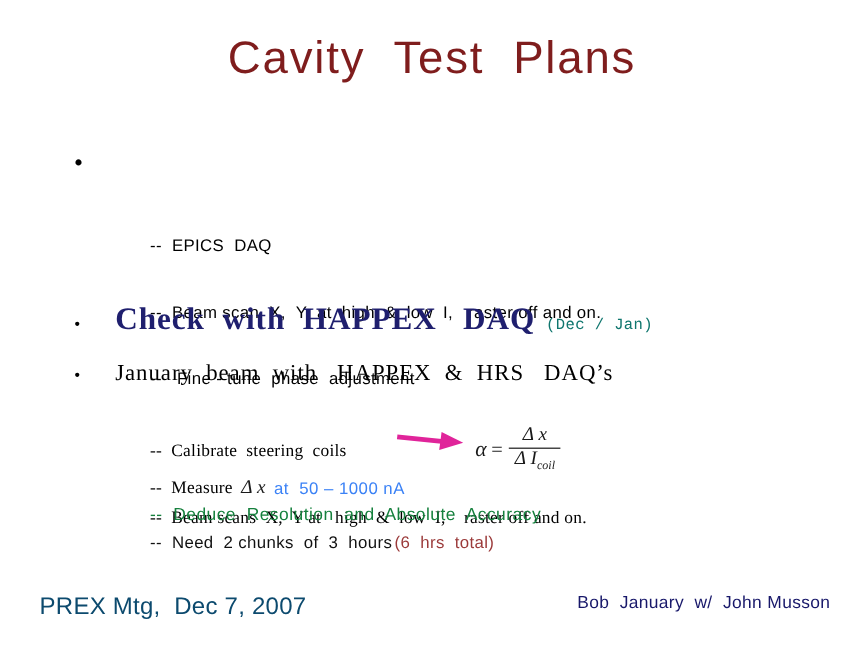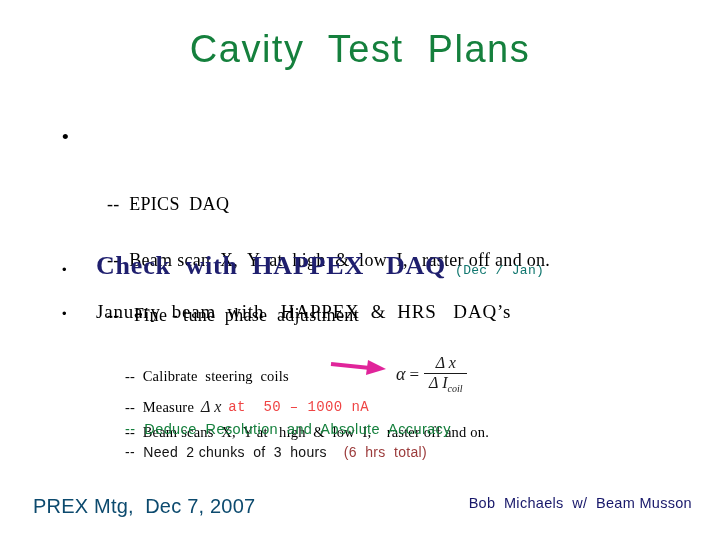--- a/index.html
+++ b/index.html
@@ -17,21 +17,21 @@
     -webkit-font-smoothing: none;
   }
 
   
   #title {
     position: absolute;
     left: 0;
     top: 28px;
     width: 720px;
     text-align: center;
-    color: #15803d;
+    color: #7f1d1d;
     font-family: "Liberation Sans", sans-serif;
     font-size: 38px;
     font-weight: 400;
     letter-spacing: 1.5px;
     white-space: pre;
   }
 
   
   .bullet-row {
     position: absolute;
@@ -54,24 +54,24 @@
   #bullet-1 .bullet-text {
     color: #000000;
     font-family: "Liberation Sans", sans-serif;
     font-size: 16px;
     letter-spacing: 0.6px;
   }
 
   
   #sublist-1 {
     position: absolute;
-    left: 107px;
+    left: 125px;
     top: 158px;
-    font-family: Liberation Serif, serif;
-    font-size: 18px;
+    font-family: Liberation Sans, sans-serif;
+    font-size: 14px;
     color: #000000;
     line-height: 18.5px;
     letter-spacing: 0.3px;
     white-space: pre;
   }
 
   
   #bullet-2 { left: 62px; top: 251px; }
   #bullet-2 .bullet-dot {
     color: #000000;
@@ -193,23 +193,23 @@
     letter-spacing: 0.2px;
   }
   #measure-line .delta-x {
     font-family: "Liberation Serif", serif;
     font-style: italic;
     font-size: 16px;
     color: #1a1a1a;
     margin: 0 7px;
   }
   #measure-line .teal {
-    font-family: Liberation Mono, monospace;
+    font-family: Liberation Sans, sans-serif;
     font-size: 14px;
-    color: #ef4444;
+    color: #3b82f6;
     letter-spacing: 0.4px;
   }
 
   
   #deduce-line {
     position: absolute;
     left: 125px;
     top: 421px;
     font-family: Liberation Sans, sans-serif;
     font-size: 14.5px;
@@ -232,21 +232,21 @@
     font-family: "Liberation Sans", sans-serif;
     font-size: 14px;
     color: #111111;
     letter-spacing: 0.3px;
   }
   #need-line .maroon {
     font-family: "Liberation Sans", sans-serif;
     font-size: 14px;
     color: #9B3A3A;
     letter-spacing: 0.3px;
-    margin-left: 17px;
+    margin-left: 2px;
   }
 
   
   #footer-left {
     position: absolute;
     left: 33px;
     top: 495px;
     font-family: "Liberation Sans", sans-serif;
     font-size: 20px;
     color: #0c4a6e;
@@ -319,15 +319,15 @@
   </div>
 
   <div id="deduce-line">--  Deduce  Resolution  and  Absolute  Accuracy</div>
 
   <div id="need-line">
     <span class="sans">--  Need  2 chunks  of  3  hours</span>
     <span class="maroon">(6  hrs  total)</span>
   </div>
 
   <div id="footer-left">PREX Mtg,  Dec 7, 2007</div>
-  <div id="footer-right">Bob  Michaels  w/  Beam Musson</div>
+  <div id="footer-right">Bob  January  w/  John Musson</div>
 
 </div>
 
 </body></html>

